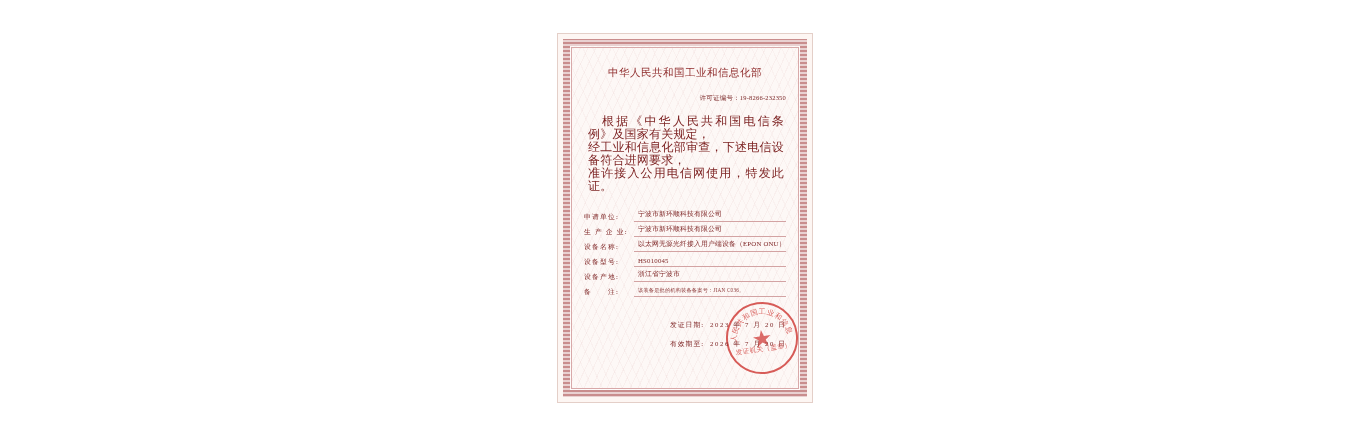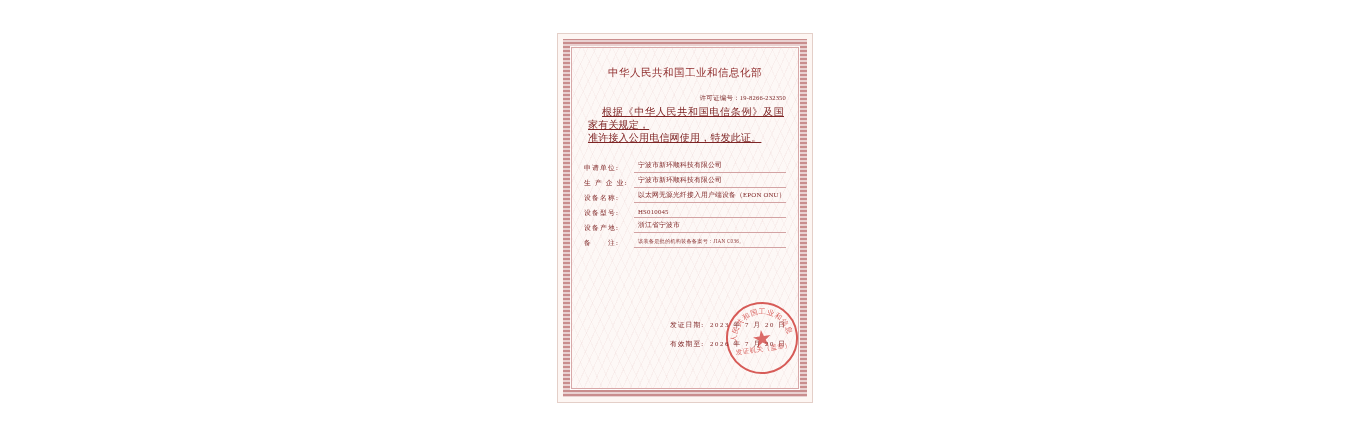--- a/index.html
+++ b/index.html
@@ -115,28 +115,27 @@
   .license-no {
     text-align: right;
     font-size: 6.5px;
     color: #7a2626;
     margin-top: 14px;
     padding-right: 6px;
     letter-spacing: 0.2px;
   }
 
   .body-text {
-    margin-top: 2px;
+    margin-top: 12px;
     padding: 0 8px 0 10px;
-    font-size: 10px;
+    font-size: 12px;
     line-height: 13px;
     color: #7e2424;
     text-align: justify;
     letter-spacing: 0.2px;
-    text-decoration: underline;
   }
   .body-text p { margin: 0; }
   .indent { text-indent: 14px; }
 
   .fields {
     margin-top: 14px;
     padding: 0 6px 0 6px;
   }
   .field-row {
     display: flex;
@@ -236,20 +235,21 @@
 
       <div class="title-small">中华人民共和国工业和信息化部</div>
 
 
       <div class="license-no">
         <span>许可证编号：</span><span>19-8266-232350</span>
       </div>
 
       <div class="body-text">
         <p class="indent">根据《中华人民共和国电信条例》及国家有关规定，</p>
+        <p>经工业和信息化部审查，下述电信设备符合进网要求，</p>
         <p>准许接入公用电信网使用，特发此证。</p>
       </div>
 
       <div class="fields">
 
         <div class="field-row">
           <span class="field-label">申请单位:</span>
           <span class="field-value">宁波市新环顺科技有限公司</span>
         </div>
 

